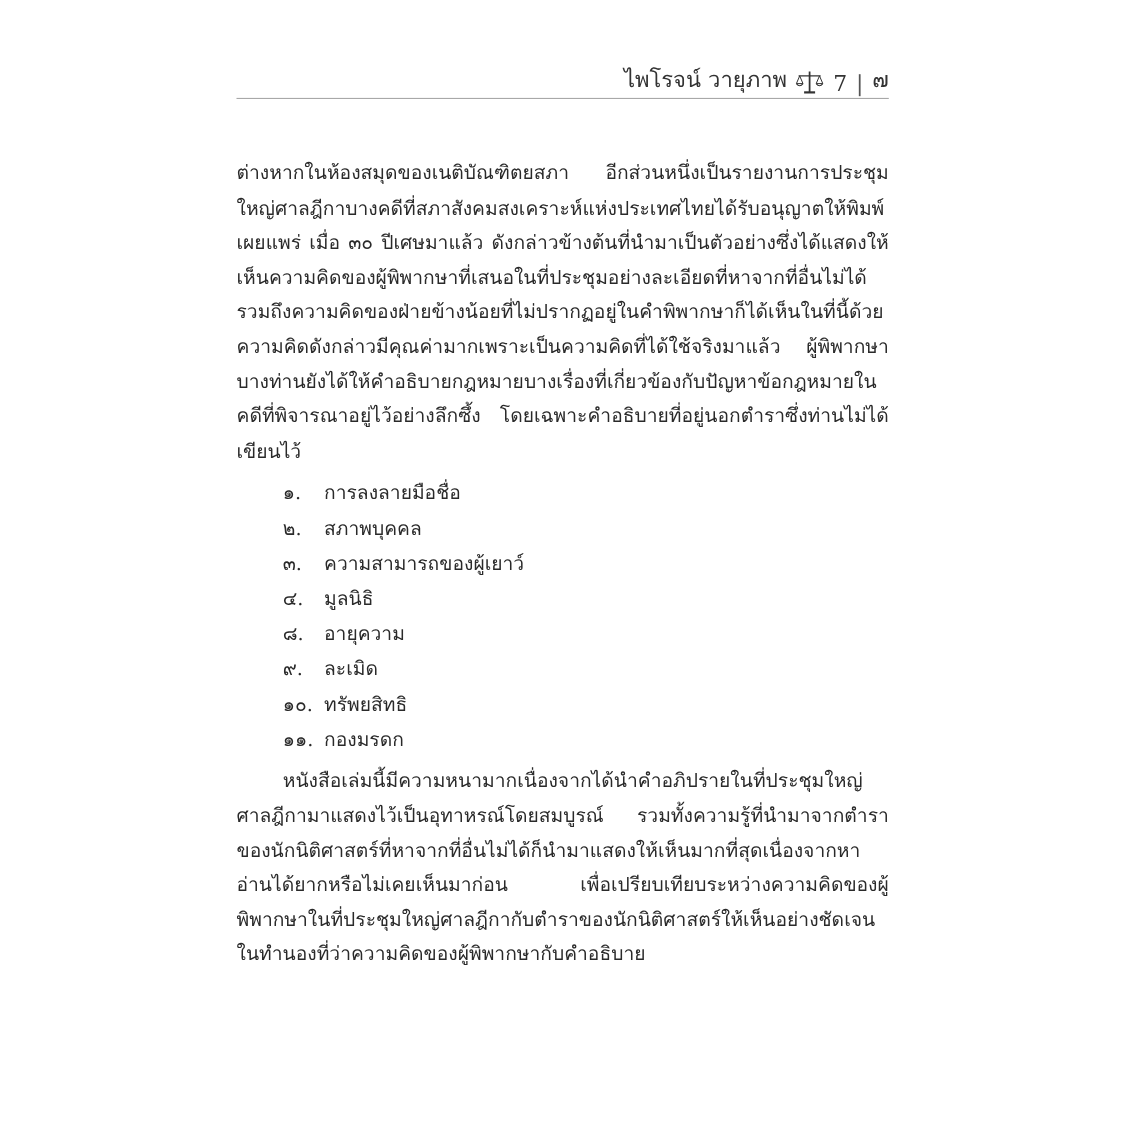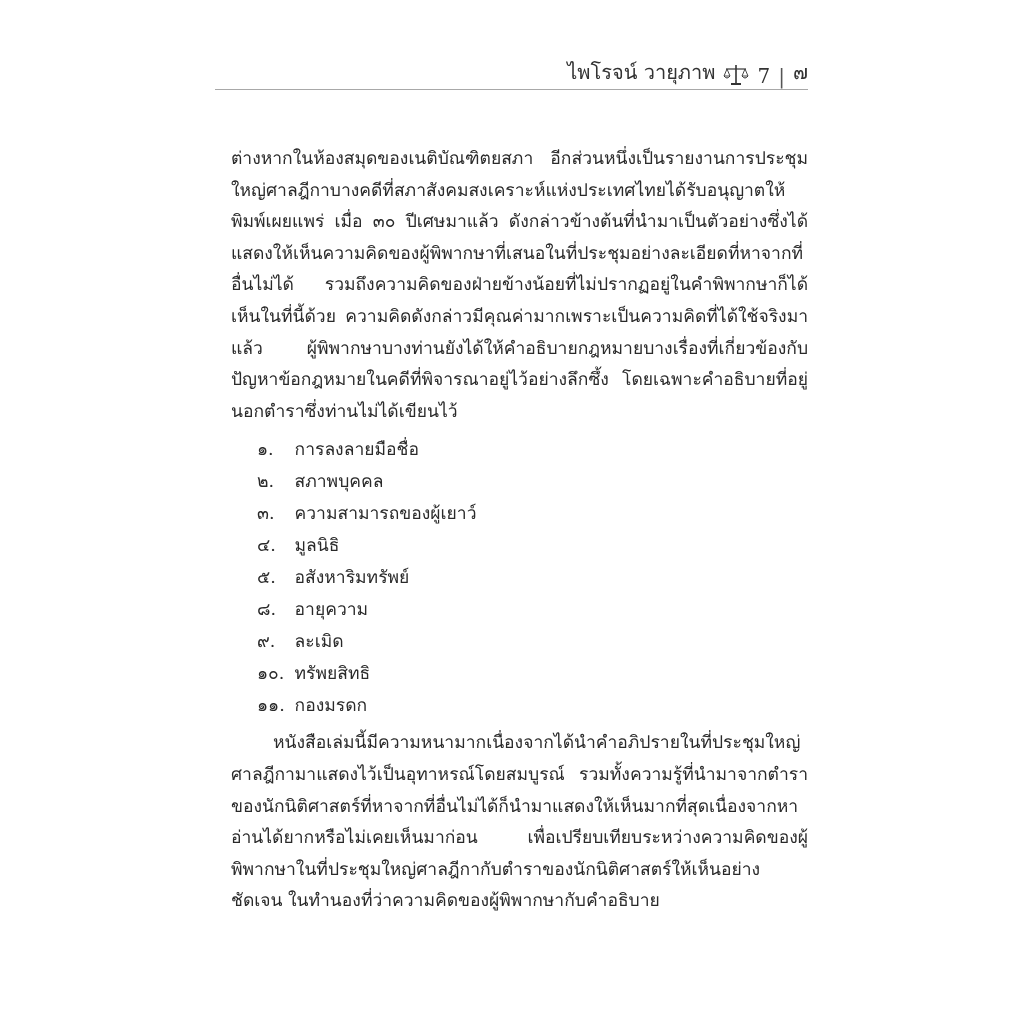--- a/index.html
+++ b/index.html
@@ -44,21 +44,21 @@
     .sep { color: #555; }
     .content {
       position: absolute;
       left: 215px;
       top: 143px;
       width: 593px;
       font-size: 17.5px;
       line-height: 31.6px;
     }
     .para {
-      margin: 0 0 6px 16px;
+      margin: 0 0 6px 0;
       text-align: justify;
       text-align-last: left;
     }
     .para.indent { text-indent: 42px; }
     .list {
       list-style: none;
       margin: 0 0 6px 0;
       padding: 0 0 0 42px;
     }
     .list li {
@@ -91,21 +91,20 @@
 <div class="header-rule"></div>
 
 <div class="content">
   <p class="para">ต่างหากในห้องสมุดของเนติบัณฑิตยสภา อีกส่วนหนึ่งเป็นรายงานการประชุมใหญ่ศาลฎีกาบางคดีที่สภาสังคมสงเคราะห์แห่งประเทศไทยได้รับอนุญาตให้พิมพ์เผยแพร่ เมื่อ ๓๐ ปีเศษมาแล้ว ดังกล่าวข้างต้นที่นำมาเป็นตัวอย่างซึ่งได้แสดงให้เห็นความคิดของผู้พิพากษาที่เสนอในที่ประชุมอย่างละเอียดที่หาจากที่อื่นไม่ได้ รวมถึงความคิดของฝ่ายข้างน้อยที่ไม่ปรากฏอยู่ในคำพิพากษาก็ได้เห็นในที่นี้ด้วย ความคิดดังกล่าวมีคุณค่ามากเพราะเป็นความคิดที่ได้ใช้จริงมาแล้ว ผู้พิพากษาบางท่านยังได้ให้คำอธิบายกฎหมายบางเรื่องที่เกี่ยวข้องกับปัญหาข้อกฎหมายในคดีที่พิจารณาอยู่ไว้อย่างลึกซึ้ง โดยเฉพาะคำอธิบายที่อยู่นอกตำราซึ่งท่านไม่ได้เขียนไว้</p>
 
   <ul class="list">
     <li><span class="num">๑.</span> <span>การลงลายมือชื่อ</span></li>
     <li><span class="num">๒.</span> <span>สภาพบุคคล</span></li>
     <li><span class="num">๓.</span> <span>ความสามารถของผู้เยาว์</span></li>
     <li><span class="num">๔.</span> <span>มูลนิธิ</span></li>
-    <li><span class="num">๕.</span> <span>อสังหาริมทรัพย์</span></li>
     <li><span class="num">๘.</span> <span>อายุความ</span></li>
     <li><span class="num">๙.</span> <span>ละเมิด</span></li>
     <li><span class="num">๑๐.</span> <span>ทรัพยสิทธิ</span></li>
     <li><span class="num">๑๑.</span> <span>กองมรดก</span></li>
   </ul>
 
   <p class="para indent">หนังสือเล่มนี้มีความหนามากเนื่องจากได้นำคำอภิปรายในที่ประชุมใหญ่ศาลฎีกามาแสดงไว้เป็นอุทาหรณ์โดยสมบูรณ์ รวมทั้งความรู้ที่นำมาจากตำราของนักนิติศาสตร์ที่หาจากที่อื่นไม่ได้ก็นำมาแสดงให้เห็นมากที่สุดเนื่องจากหาอ่านได้ยากหรือไม่เคยเห็นมาก่อน เพื่อเปรียบเทียบระหว่างความคิดของผู้พิพากษาในที่ประชุมใหญ่ศาลฎีกากับตำราของนักนิติศาสตร์ให้เห็นอย่างชัดเจน ในทำนองที่ว่าความคิดของผู้พิพากษากับคำอธิบาย</p>
 </div>
 
 </body></html>

